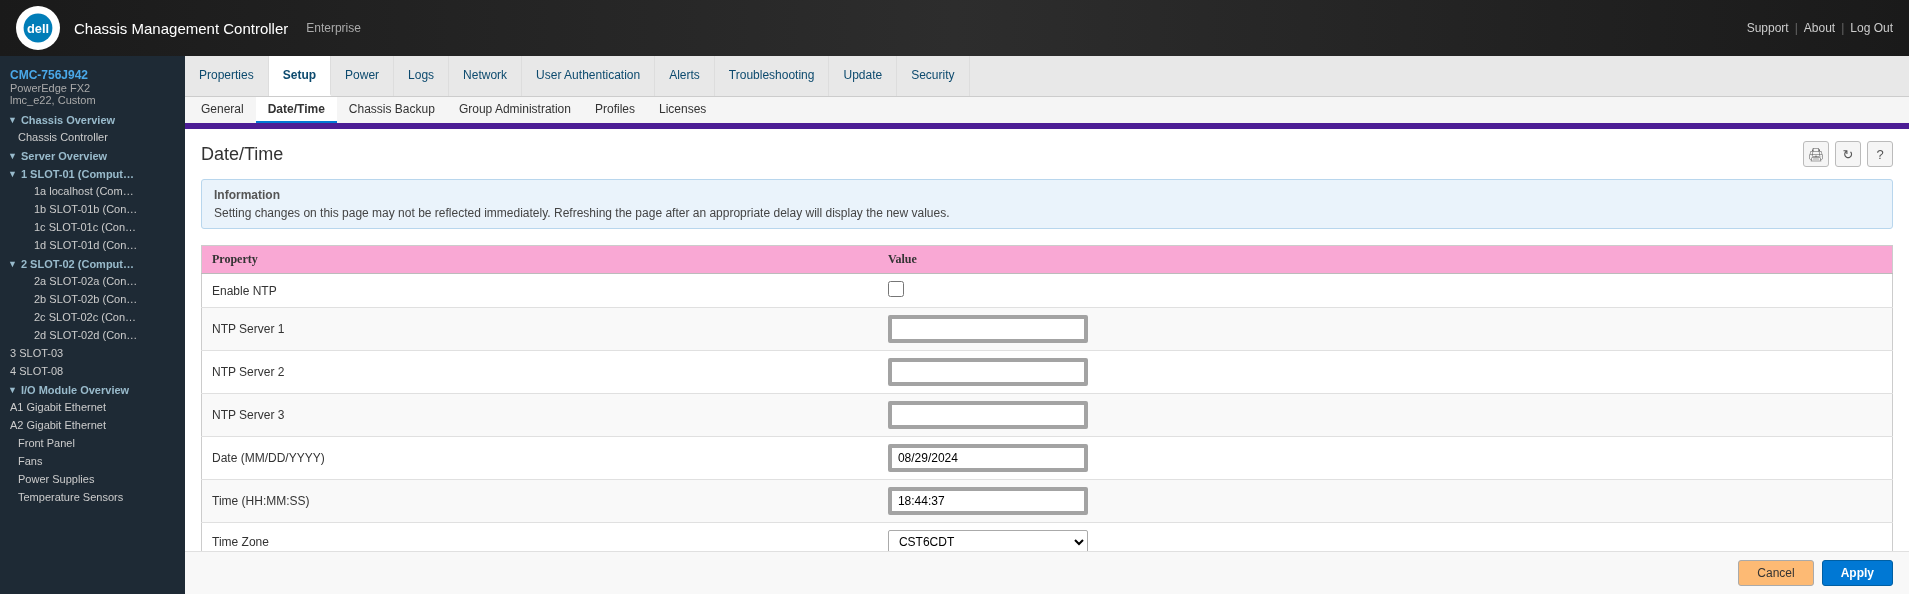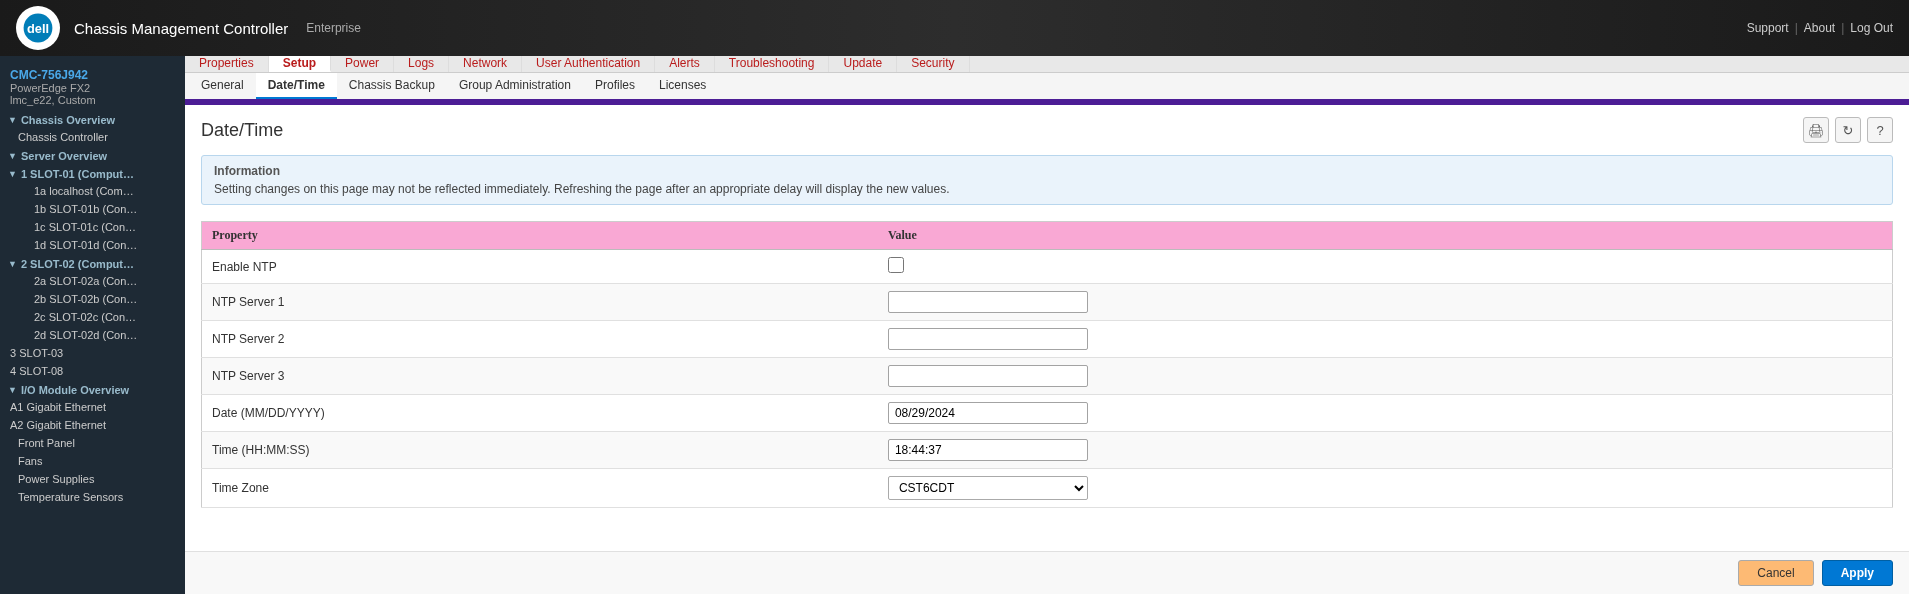--- a/index.html
+++ b/index.html
@@ -85,24 +85,24 @@
     .main { flex: 1; background: #fff; display: flex; flex-direction: column; overflow: hidden; }
 
     
     .top-nav {
       display: flex;
       background: #e8e8e8;
       border-bottom: 1px solid #ccc;
       padding: 0;
     }
     .nav-tab {
-      padding: 0 14px;
-      cursor: pointer;
-      font-size: 12px;
-      color: #b91c1c;
+      padding: 12px 14px;
+      cursor: pointer;
+      font-size: 12px;
+      color: #0c4a6e;
       border-right: 1px solid #ddd;
       white-space: nowrap;
     }
     .nav-tab.active {
       background: #fff;
       border-bottom: 2px solid #fff;
       font-weight: bold;
     }
 
     
@@ -206,21 +206,21 @@
       font-size: 12px;
       color: #333;
       vertical-align: middle;
     }
     .form-table tbody td:first-child {
       width: 40%;
     }
 
     
     .text-input {
-      border: 1px solid #a3a3a3;
+      border: 4px solid #a3a3a3;
       border-radius: 2px;
       padding: 3px 6px;
       font-size: 12px;
       width: 200px;
       background: #fff;
     }
 
     .checkbox-input {
       width: 16px; height: 16px;
       cursor: pointer;

